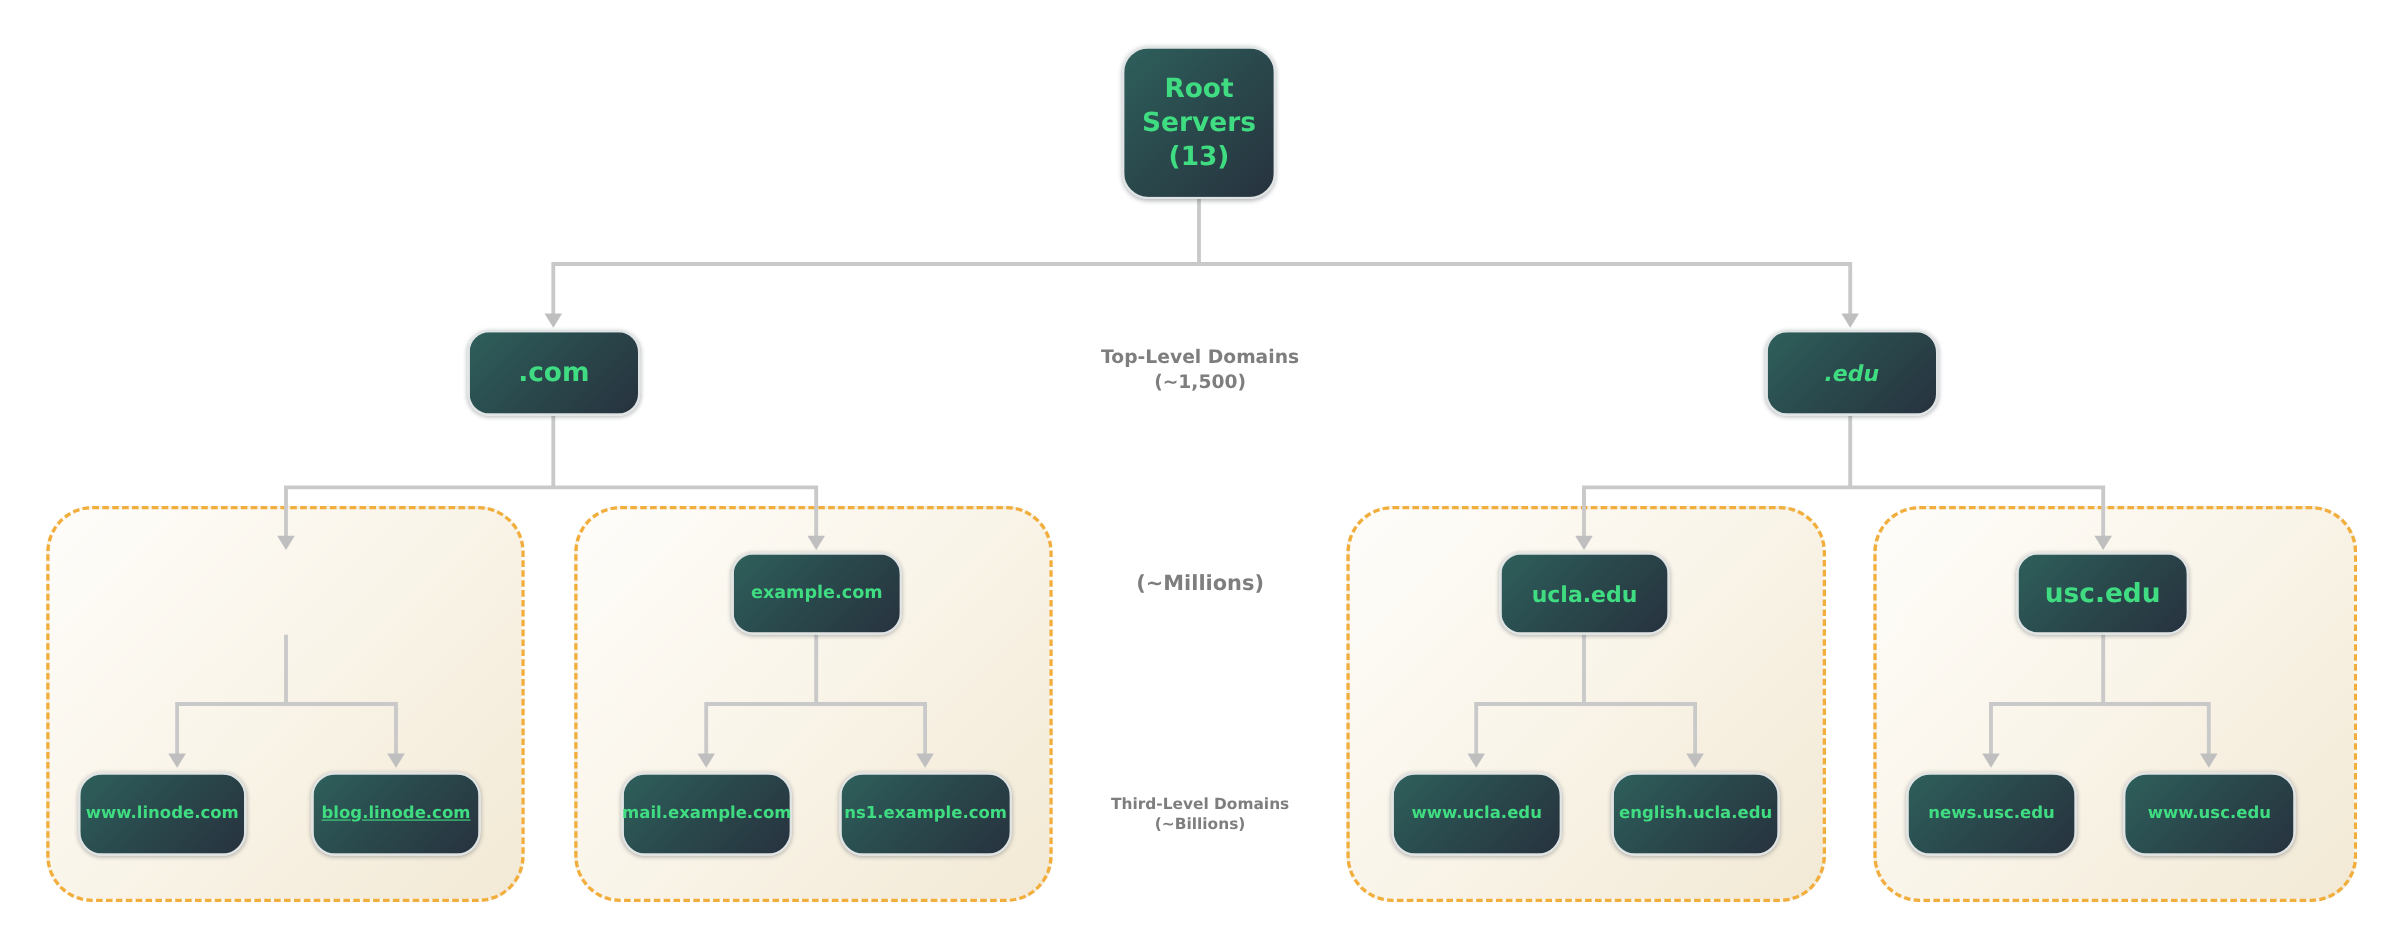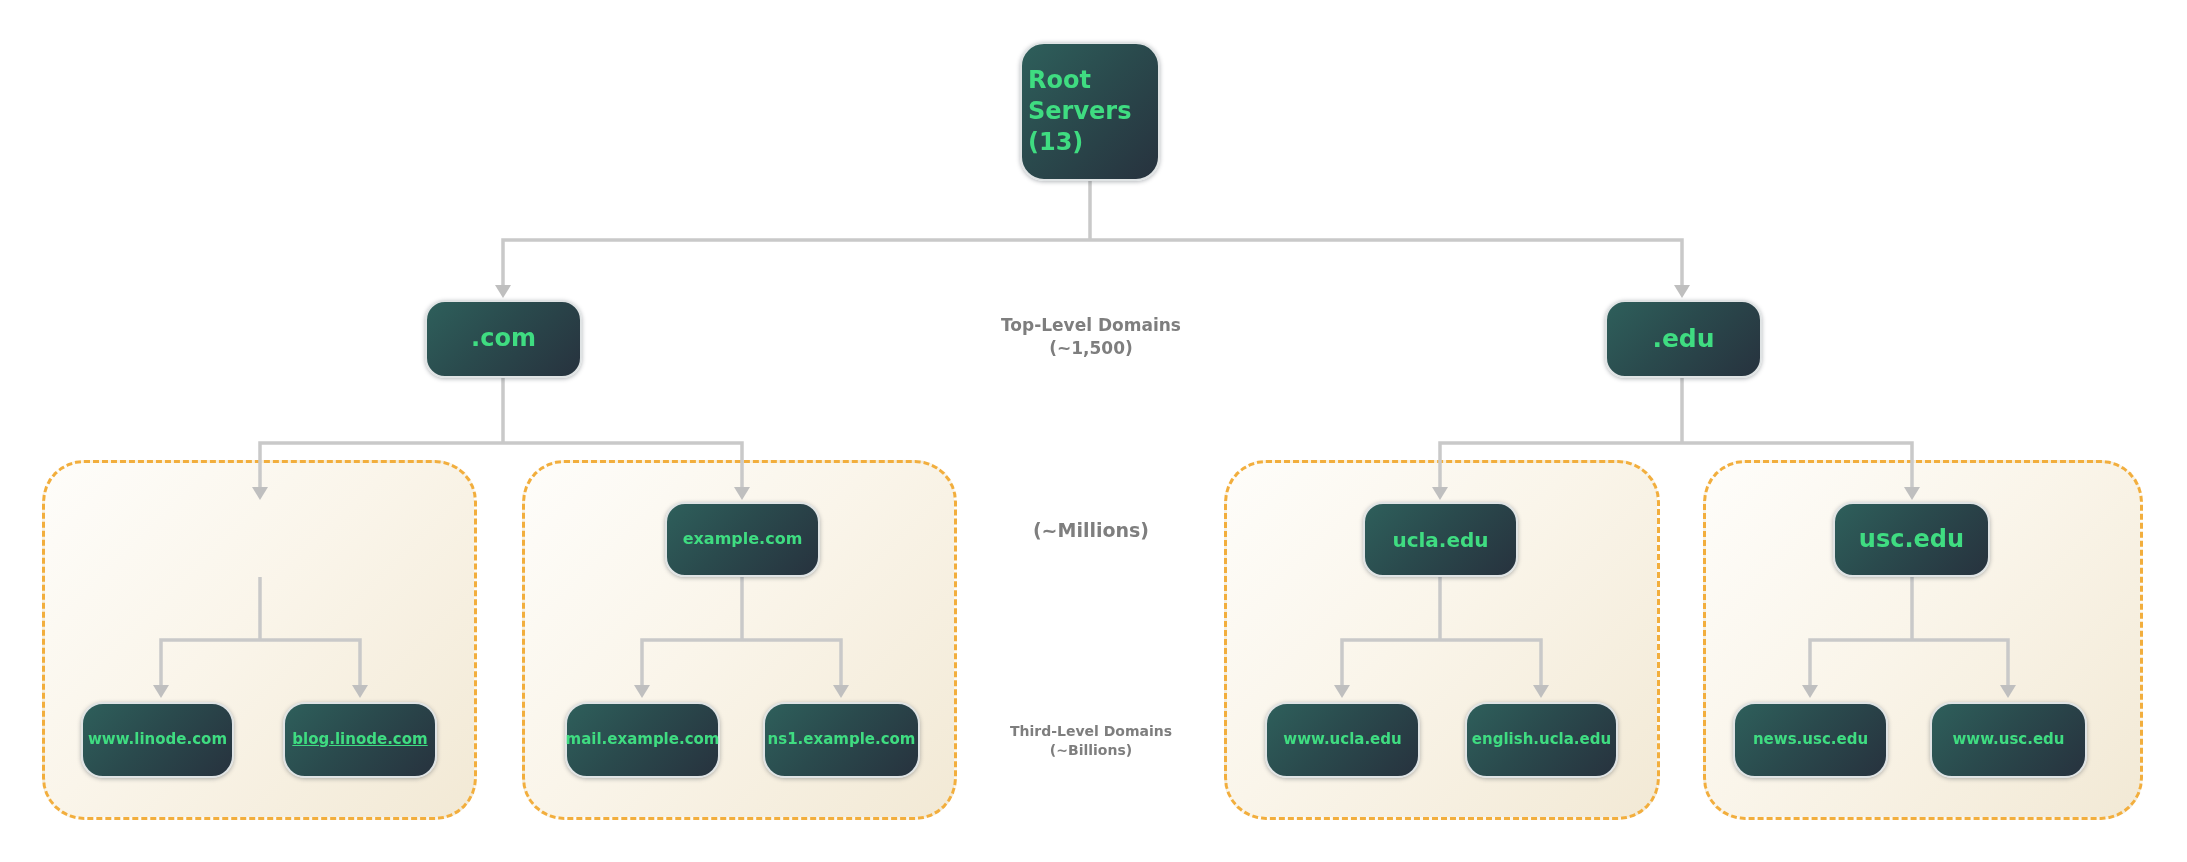--- a/index.html
+++ b/index.html
@@ -36,43 +36,44 @@
   .g2 { left: 522px;  width: 435px; }
   .g3 { left: 1224px; width: 436px; }
   .g4 { left: 1703px; width: 440px; }
 
   
   .node {
     position: absolute;
     display: flex;
     align-items: center;
     justify-content: center;
+    text-align: center;
     font-weight: bold;
     color: #3fdc81;
     background: linear-gradient(135deg, #2e5f5b 0%, #2a4a4d 45%, #27323e 100%);
     border: 2px solid #dfe3e4;
     border-radius: 20px;
     box-shadow: 0 1px 4px rgba(40,50,60,0.35);
     line-height: 1.3;
     z-index: 2;
     padding: 2px 6px;
   }
 
   .n-root    { left: 1020px; top: 42px;  width: 140px; height: 139px; font-size: 24px; border-radius: 24px; }
 
   .n-com     { left: 425px;  top: 300px; width: 157px; height: 78px; font-size: 24px; }
-  .n-edu     { left: 1605px; top: 300px; width: 157px; height: 78px; font-size: 25px; }
+  .n-edu     { left: 1605px; top: 300px; width: 157px; height: 78px; font-size: 20px; font-style: italic; }
 
   .n-linode  { left: 183px;  top: 502px; width: 155px; height: 75px; font-size: 20px; }
   .n-example { left: 665px;  top: 502px; width: 155px; height: 75px; font-size: 16px; }
   .n-ucla    { left: 1363px; top: 502px; width: 155px; height: 75px; font-size: 20px; }
   .n-usc     { left: 1833px; top: 502px; width: 157px; height: 75px; font-size: 24px; }
 
   .lvl3 { font-size: 15px; border-radius: 22px; }
-  .n-www-linode  { left: 81px;   top: 702px; width: 153px; height: 76px; }
+  .n-www-linode  { left: 71px;   top: 702px; width: 153px; height: 76px; }
   .n-blog-linode { left: 283px;  top: 702px; width: 154px; height: 76px; text-decoration: underline; }
   .n-mail-ex     { left: 565px;  top: 702px; width: 155px; height: 76px; }
   .n-ns1-ex      { left: 763px;  top: 702px; width: 157px; height: 76px; }
   .n-www-ucla    { left: 1265px; top: 702px; width: 155px; height: 76px; }
   .n-english     { left: 1465px; top: 702px; width: 153px; height: 76px; }
   .n-news-usc    { left: 1733px; top: 702px; width: 155px; height: 76px; }
   .n-www-usc     { left: 1930px; top: 702px; width: 157px; height: 76px; }
 
   
   .level-label {

